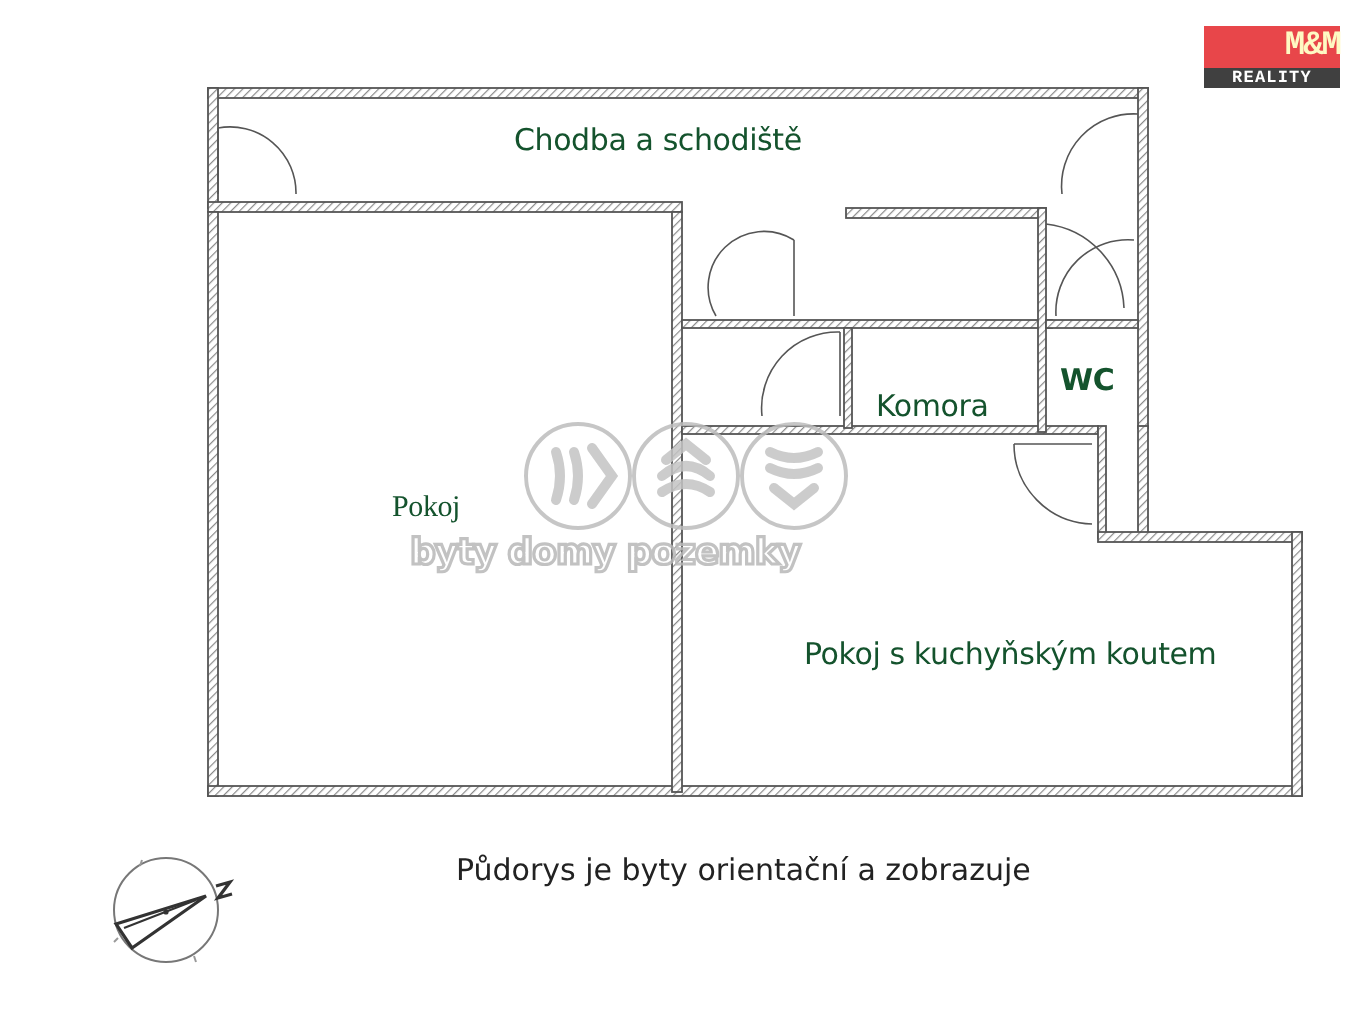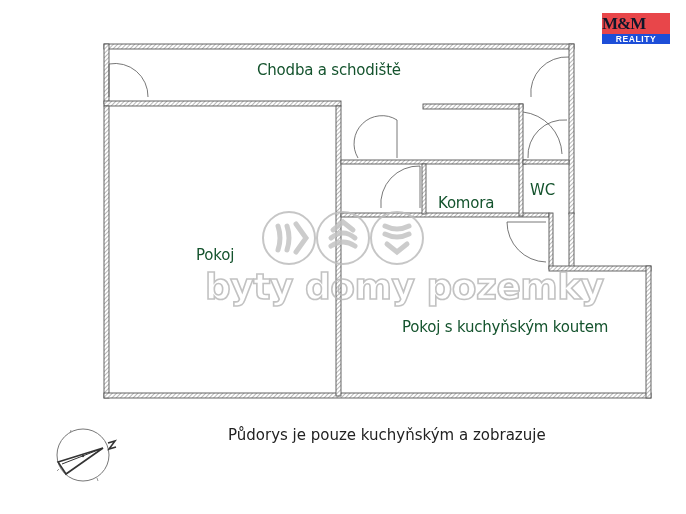--- a/index.html
+++ b/index.html
@@ -1,23 +1,23 @@
 <!DOCTYPE html>
 <html><head>
 <meta charset="utf-8">
 <style>
   html,body{margin:0;padding:0;background:#fff;}
   body{width:686px;height:514px;position:relative;overflow:hidden;font-family:"Liberation Sans",sans-serif;}
   .plan{position:absolute;left:0;top:0;}
   .room-label{position:absolute;font-family:"DejaVu Sans",sans-serif;font-size:15px;color:#14532d;white-space:nowrap;letter-spacing:-0.2px;}
   .note{position:absolute;left:228px;top:424px;font-family:"DejaVu Sans",sans-serif;font-size:15px;color:#222;line-height:22px;}
   .logo{position:absolute;left:602px;top:13px;width:68px;height:32px;}
-  .logo-top{height:21px;background:#e8464a;color:#0f172a;font-weight:bold;font-size:17px;text-align:left;line-height:21px;font-family:Liberation Serif, serif;letter-spacing:-1px;}
-  .logo-bot{height:10px;background:#1d4ed8;color:#fff;font-weight:bold;font-size:8.5px;text-align:center;line-height:10px;letter-spacing:0.6px;font-family:Liberation Sans, sans-serif;}
-  .watermark{position:absolute;left:205px;top:266px;font-family:"DejaVu Sans",sans-serif;font-weight:bold;font-size:36px;color:transparent;-webkit-text-stroke:1.6px #b8b8b8;letter-spacing:-0.5px;opacity:0.85;}
+  .logo-top{height:21px;background:#e8464a;color:#fef9c3;font-weight:bold;font-size:17px;text-align:right;line-height:21px;font-family:Liberation Mono, monospace;letter-spacing:-1px;}
+  .logo-bot{height:10px;background:#404040;color:#fff;font-weight:bold;font-size:8.5px;text-align:center;line-height:10px;letter-spacing:0.6px;font-family:Liberation Mono, monospace;}
+  .watermark{position:absolute;left:205px;top:266px;font-family:"DejaVu Sans",sans-serif;font-weight:bold;font-size:18px;color:transparent;-webkit-text-stroke:1.6px #b8b8b8;letter-spacing:-0.5px;opacity:0.85;}
 </style>
 </head>
 <body>
 
 <svg class="plan" width="686" height="514" viewBox="0 0 686 514" xmlns="http://www.w3.org/2000/svg">
   <defs>
     <pattern id="hatch" width="3" height="3" patternUnits="userSpaceOnUse" patternTransform="rotate(45)">
       <rect width="3" height="3" fill="#fff"></rect>
       <line x1="0" y1="0" x2="0" y2="3" stroke="#8a8a8a" stroke-width="1.2"></line>
     </pattern>
@@ -102,20 +102,20 @@
 </svg>
 
 <div class="watermark">byty domy pozemky</div>
 
 <div class="logo">
   <div class="logo-top">M&amp;M</div>
   <div class="logo-bot">REALITY</div>
 </div>
 
 <div class="room-label" style="left:257px;top:61px;">Chodba a schodiště</div>
-<div class="room-label" style="left:196px;top:246px;">Pokoj</div>
+<div class="room-label" style="left:196px;top:246px;font-family:Liberation Serif, serif;">Pokoj</div>
 <div class="room-label" style="left:438px;top:194px;">Komora</div>
-<div class="room-label" style="left:530px;top:181px;">WC</div>
+<div class="room-label" style="left:530px;top:181px;font-weight:bold;">WC</div>
 <div class="room-label" style="left:402px;top:318px;">Pokoj s kuchyňským koutem</div>
 
 <div class="note">
-  <div>Půdorys je pouze kuchyňským a zobrazuje</div>
+  <div>Půdorys je byty orientační a zobrazuje</div>
 </div>
 
 </body></html>

